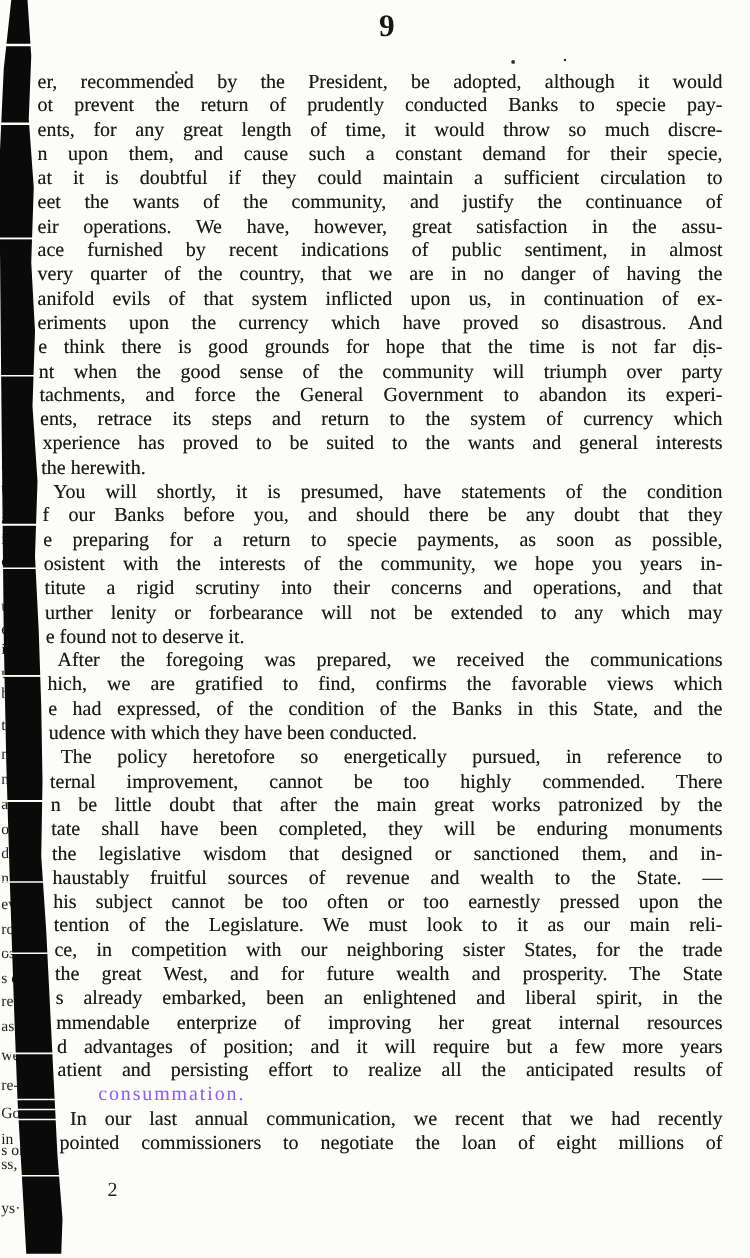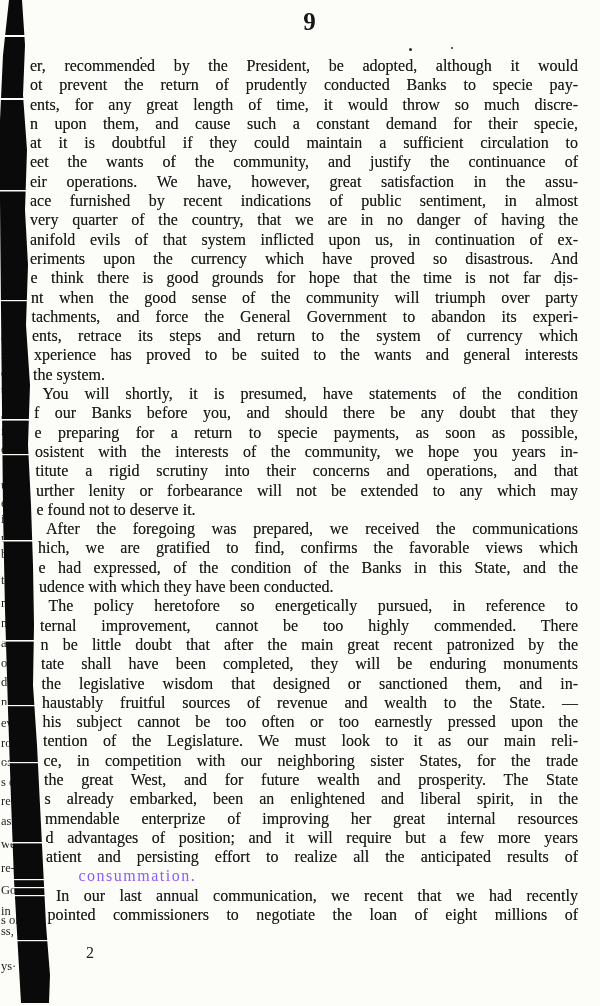--- a/index.html
+++ b/index.html
@@ -60,35 +60,35 @@
       <div class="line" style="margin-left: 0px;">eir operations.  We have, however, great satisfaction in the assu-</div>
       <div class="line" style="margin-left: 0px;">ace furnished by recent indications of public sentiment, in almost</div>
       <div class="line" style="margin-left: 0px;">very quarter of the country, that we are in no danger of having the</div>
       <div class="line" style="margin-left: 0px;">anifold evils of that system inflicted upon us, in continuation of ex-</div>
       <div class="line" style="margin-left: 0px;">eriments upon the currency which have proved so disastrous.  And</div>
       <div class="line" style="margin-left: 0.5px;">e think there is good grounds for hope that the time is not far dis-</div>
       <div class="line" style="margin-left: 1px;">nt when the good sense of the community will triumph over party</div>
       <div class="line" style="margin-left: 1.5px;">tachments, and force the General Government to abandon its experi-</div>
       <div class="line" style="margin-left: 2px;">ents, retrace its steps and return to the system of currency which</div>
       <div class="line" style="margin-left: 4px;">xperience has proved to be suited to the wants and general interests</div>
-      <div class="line noj" style="margin-left: 3px;">the system.</div>
+      <div class="line noj" style="margin-left: 3px;">the herewith.</div>
       <div class="line" style="margin-left: 12.5px;">You will shortly, it is presumed, have  statements of the condition</div>
       <div class="line" style="margin-left: 4px;">f our Banks before you, and should there be any doubt that they</div>
       <div class="line" style="margin-left: 4.5px;">e preparing for a return to specie payments, as soon as possible,</div>
       <div class="line" style="margin-left: 5px;">osistent with the interests of the community, we hope you years in-</div>
       <div class="line" style="margin-left: 5.5px;">titute a rigid scrutiny into their concerns and operations, and that</div>
       <div class="line" style="margin-left: 6px; font-family: Liberation Serif, serif;">urther lenity or forbearance will not be extended to any which may</div>
       <div class="line noj" style="margin-left: 6.5px;">e found not to deserve it.</div>
       <div class="line" style="margin-left: 16px;">After the foregoing was prepared, we received the communications</div>
       <div class="line" style="margin-left: 8px;">hich, we are gratified to find, confirms the favorable views which</div>
       <div class="line" style="margin-left: 8.5px;">e had expressed, of the condition of the Banks in this State, and the</div>
       <div class="line noj" style="margin-left: 9px;">udence with which they have been conducted.</div>
       <div class="line" style="margin-left: 18.5px;">The policy heretofore so energetically pursued, in reference to</div>
       <div class="line" style="margin-left: 10px;">ternal improvement,  cannot be too highly  commended.   There</div>
-      <div class="line" style="margin-left: 10.5px;">n be little doubt that after the main great recent patronized by the</div>
+      <div class="line" style="margin-left: 10.5px;">n be little doubt that after the main great works patronized by the</div>
       <div class="line" style="margin-left: 11px;">tate shall have been completed, they will be enduring monuments</div>
       <div class="line" style="margin-left: 11.5px;">the legislative wisdom that designed or sanctioned them, and in-</div>
       <div class="line" style="margin-left: 12px;">haustably fruitful sources of revenue and wealth to the State. —</div>
       <div class="line" style="margin-left: 12.5px;">his subject cannot be too often or too earnestly pressed upon the</div>
       <div class="line" style="margin-left: 13px;">tention of the Legislature.  We must look to it as our main reli-</div>
       <div class="line" style="margin-left: 13.5px;">ce, in competition with our neighboring sister States, for the trade</div>
       <div class="line" style="margin-left: 14px;">the great West, and for future wealth and prosperity.  The State</div>
       <div class="line" style="margin-left: 14.5px;">s already embarked, been an enlightened and liberal spirit, in the</div>
       <div class="line" style="margin-left: 15px;">mmendable enterprize of improving her great internal resources</div>
       <div class="line" style="margin-left: 15.5px;">d advantages of position; and it will require but a few more years</div>

